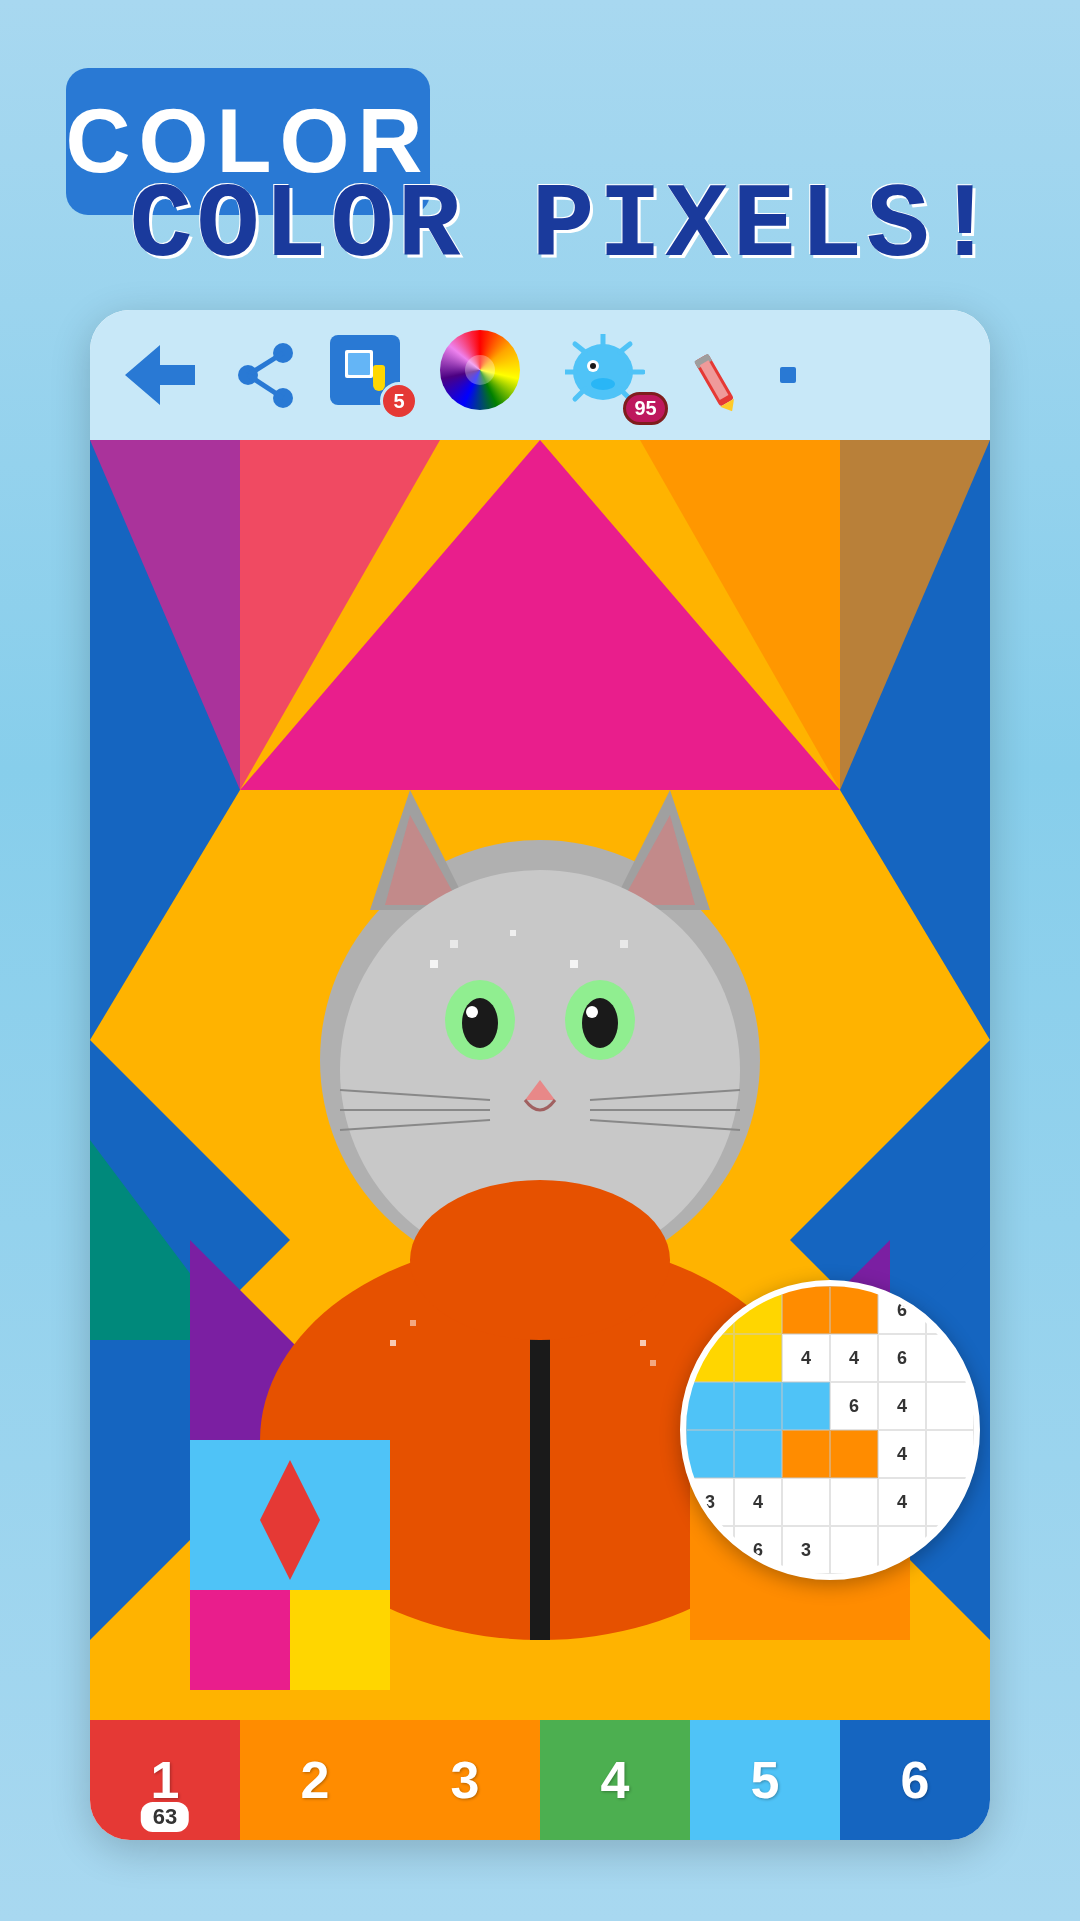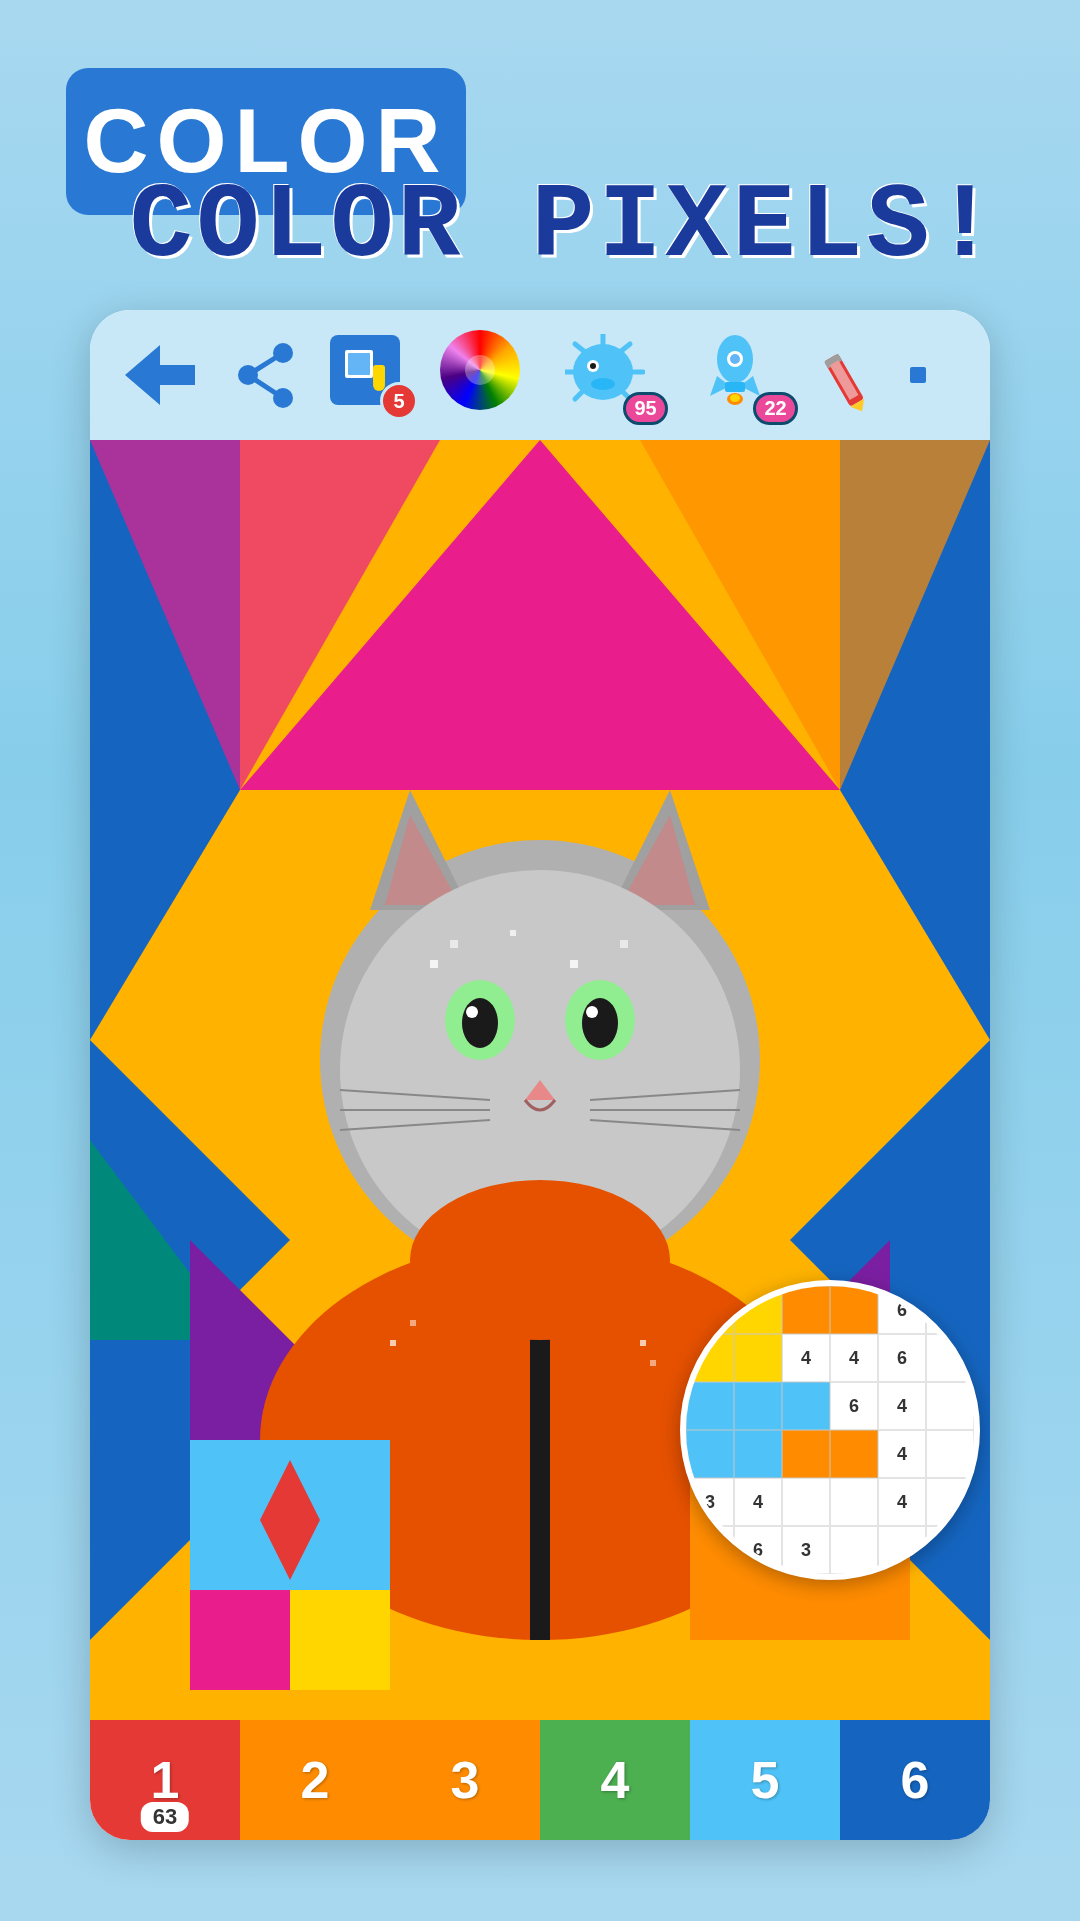--- a/index.html
+++ b/index.html
@@ -18,21 +18,21 @@
       position: absolute;
       inset: 0;
       background: linear-gradient(180deg, #a8d8f0 0%, #87CEEB 40%, #a8d8f0 100%);
     }
 
     
     .color-btn {
       position: absolute;
       top: 68px;
       left: 66px;
-      width: 400px;
+      width: 364px;
       height: 147px;
       background: #2979D4;
       border-radius: 22px;
       display: flex;
       align-items: center;
       justify-content: center;
     }
     .color-btn-text {
       color: white;
       font-size: 90px;
@@ -160,30 +160,30 @@
       height: 80px;
       display: flex;
       align-items: center;
       justify-content: center;
       font-size: 62px;
     }
     .badge-large {
       position: absolute;
       bottom: -5px;
       right: -8px;
-      background: #ec4899;
+      background: #be185d;
       color: white;
       border-radius: 18px;
       padding: 2px 8px;
       font-size: 20px;
       font-weight: bold;
       display: flex;
       align-items: center;
       justify-content: center;
-      border: 3px solid #0c4a6e;
+      border: 3px solid #7f1d1d;
       min-width: 45px;
     }
 
     
     .rocket-wrap {
       position: relative;
       width: 100px;
       height: 90px;
     }
     .rocket-icon {
@@ -347,36 +347,20 @@
           <line x1="65" y1="38" x2="78" y2="38" stroke="#4FC3F7" stroke-width="5" stroke-linecap="round"></line>
           <line x1="20" y1="18" x2="10" y2="10" stroke="#4FC3F7" stroke-width="5" stroke-linecap="round"></line>
           <line x1="10" y1="38" x2="0" y2="38" stroke="#4FC3F7" stroke-width="5" stroke-linecap="round"></line>
           <line x1="55" y1="55" x2="65" y2="65" stroke="#4FC3F7" stroke-width="5" stroke-linecap="round"></line>
           <line x1="20" y1="55" x2="10" y2="65" stroke="#4FC3F7" stroke-width="5" stroke-linecap="round"></line>
         </svg>
       </div>
       <div class="badge-large">95</div>
     </div>
 
-    <div class="rocket-wrap">
-      <div class="rocket-icon">
-        <svg width="80" height="72" viewBox="0 0 80 72">
-          <ellipse cx="40" cy="25" rx="18" ry="24" fill="#4FC3F7"></ellipse>
-          <polygon points="22,42 15,62 35,52" fill="#4FC3F7"></polygon>
-          <polygon points="58,42 65,62 45,52" fill="#4FC3F7"></polygon>
-          <circle cx="40" cy="25" r="8" fill="white"></circle>
-          <circle cx="40" cy="25" r="5" fill="#64B5F6"></circle>
-          <rect x="30" y="48" width="20" height="10" fill="#29B6F6" rx="2"></rect>
-
-          <ellipse cx="40" cy="65" rx="8" ry="6" fill="#FF8C00"></ellipse>
-          <ellipse cx="40" cy="64" rx="5" ry="4" fill="#FFD600"></ellipse>
-        </svg>
-      </div>
-      <div class="badge-large">22</div>
-    </div>
 
     <div class="tool-icon">
       <div class="pencil-icon">
         <svg width="70" height="70" viewBox="0 0 70 70">
           <rect x="15" y="8" width="16" height="52" fill="#E53935" rx="3"></rect>
           <polygon points="15,60 31,60 23,70" fill="#FFCA28"></polygon>
           <rect x="15" y="8" width="16" height="8" fill="#9E9E9E" rx="1"></rect>
           <rect x="18" y="14" width="10" height="40" fill="#EF9A9A"></rect>
         </svg>
       </div>

